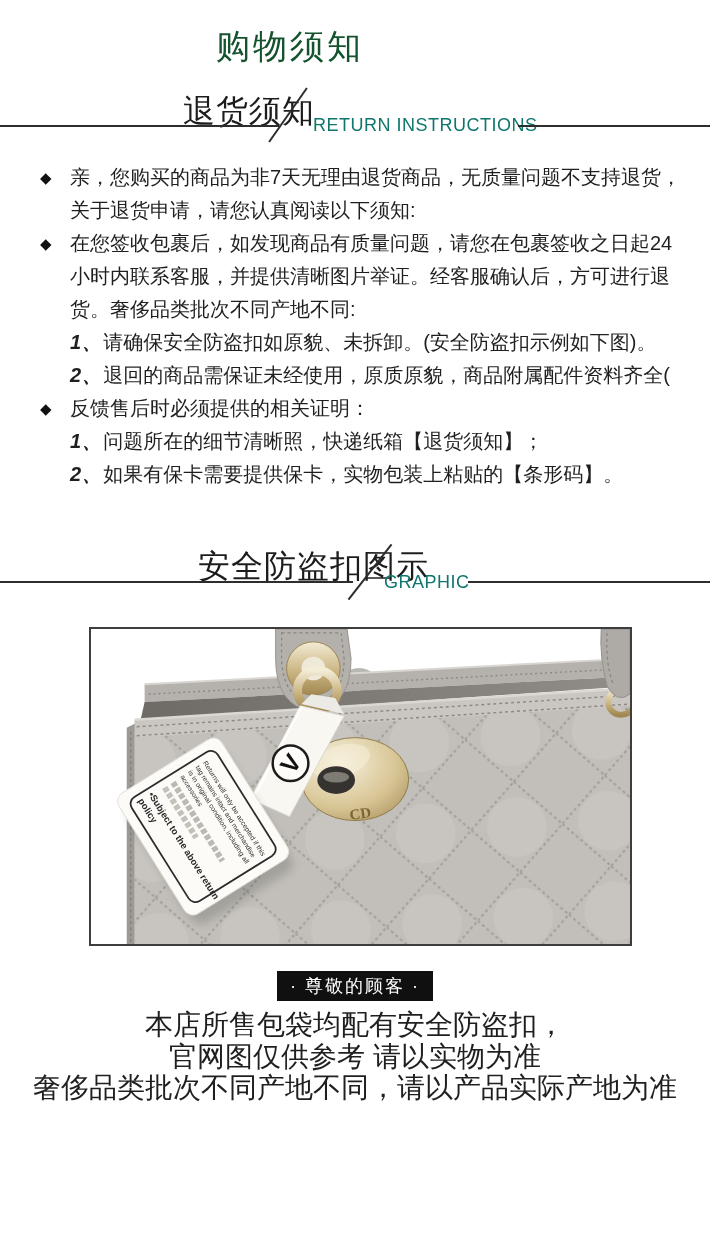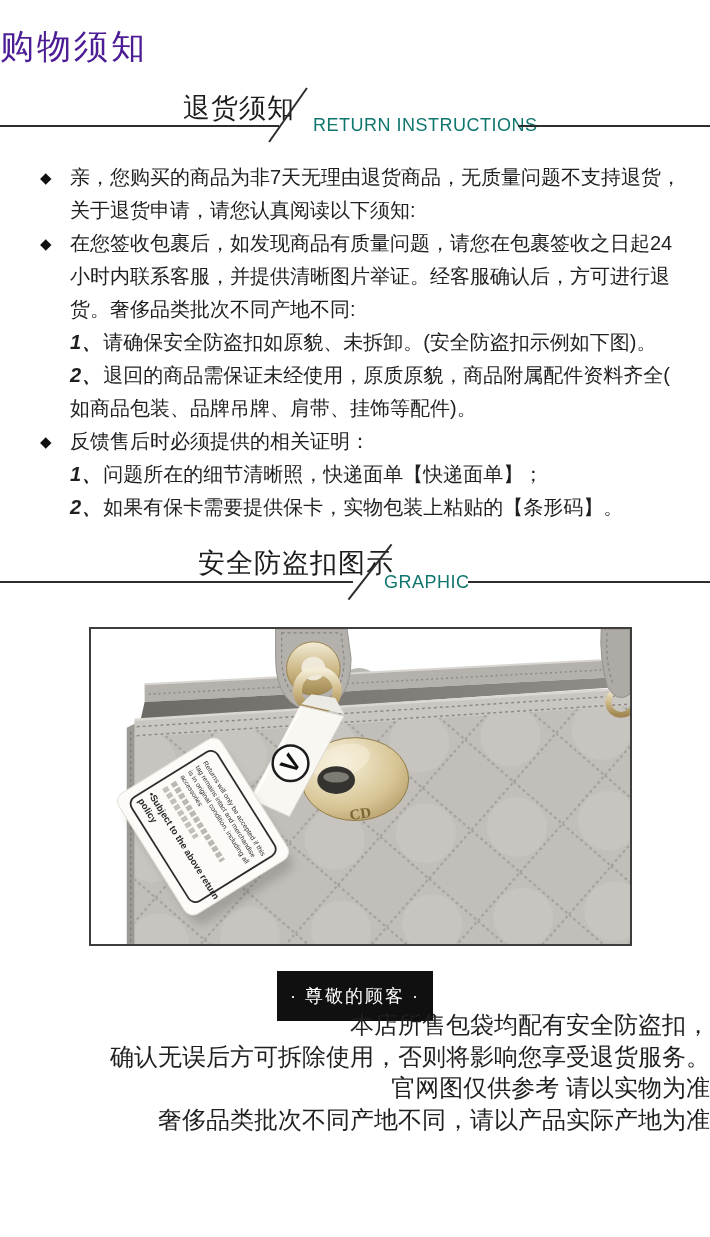--- a/index.html
+++ b/index.html
@@ -4,57 +4,57 @@
 <style>
   html,body{margin:0;padding:0;background:#fff;}
   #page{
     position:relative;width:710px;height:1237px;background:#ffffff;
     font-family:"Liberation Sans","DejaVu Sans",sans-serif;color:#1f1f1f;
     overflow:hidden;margin:0 auto;
   }
   .abs{position:absolute;}
   
   .page-title{
-    top:24px;left:0;width:580px;text-align:left;
-    font-size:34px;font-weight:500;letter-spacing:3px;color:#4c1d95;
+    top:24px;left:0;width:580px;text-align:center;
+    font-size:34px;font-weight:500;letter-spacing:3px;color:#14532d;
   }
   
   .hline{height:0;border-top:2px solid #2d2d2d;}
   .d1-left{top:125px;left:0;width:279px;}
   .d1-right{top:125px;left:518px;width:192px;}
   .d2-left{top:581px;left:0;width:353px;}
   .d2-right{top:581px;left:468px;width:242px;}
   .slash{width:2px;background:#2d2d2d;}
   .d1-slash{left:287px;top:82px;height:66px;transform:rotate(35deg);}
   .d2-slash{left:369px;top:537px;height:70px;transform:rotate(38deg);}
-  .cn-title{font-size:27px;font-weight:500;letter-spacing:1px;color:#1c1c1c;white-space:nowrap;}
+  .cn-title{font-size:32px;font-weight:500;letter-spacing:1px;color:#1c1c1c;white-space:nowrap;}
   .d1-cn{left:183px;top:90px;}
   .d2-cn{left:198px;top:545px;}
   .en-title{font-size:18px;font-weight:500;letter-spacing:0.5px;color:#0f766e;white-space:nowrap;}
   .d1-en{left:313px;top:115px;}
   .d2-en{left:384px;top:572px;}
   
   .notice{top:161px;left:70px;width:625px;}
   .nline{position:relative;height:33px;line-height:33px;font-size:20px;white-space:nowrap;color:#1f1f1f;}
   .nline .mk{position:absolute;left:-30px;top:0;font-size:15px;color:#111;}
   .nline .num{font-style:italic;font-weight:700;letter-spacing:1px;}
   
   .photo{
     left:89px;top:627px;width:543px;height:319px;
     border:2px solid #3d3d3d;box-sizing:border-box;background:#fff;
   }
   .photo svg{display:block;width:100%;height:100%;}
   
   .badge-row{top:971px;left:0;width:710px;text-align:center;}
   .badge{
     display:inline-block;background:#101010;color:#ffffff;
-    font-size:18px;letter-spacing:2px;padding:13px 13px;font-weight:500;
+    font-size:18px;letter-spacing:2px;padding:3px 13px;font-weight:500;
   }
   .customer{top:1009px;left:0;width:710px;text-align:center;}
-  .cust-line{height:31.5px;line-height:31.5px;font-size:24px;color:#1f1f1f;white-space:nowrap;text-align:right;}
+  .cust-line{height:31.5px;line-height:31.5px;font-size:28px;color:#1f1f1f;white-space:nowrap;}
 </style>
 </head>
 <body>
 
 <div id="page">
 
   <div class="abs page-title">购物须知</div>
 
   <div class="abs cn-title d1-cn">退货须知</div>
   <div class="abs hline d1-left"></div>
@@ -63,23 +63,22 @@
   <div class="abs hline d1-right"></div>
 
   <div class="abs notice">
     <div class="nline"><span class="mk">◆</span><span class="num"></span><span class="txt">亲，您购买的商品为非7天无理由退货商品，无质量问题不支持退货，</span></div>
     <div class="nline"><span class="mk"></span><span class="num"></span><span class="txt">关于退货申请，请您认真阅读以下须知:</span></div>
     <div class="nline"><span class="mk">◆</span><span class="num"></span><span class="txt">在您签收包裹后，如发现商品有质量问题，请您在包裹签收之日起24</span></div>
     <div class="nline"><span class="mk"></span><span class="num"></span><span class="txt">小时内联系客服，并提供清晰图片举证。经客服确认后，方可进行退</span></div>
     <div class="nline"><span class="mk"></span><span class="num"></span><span class="txt">货。奢侈品类批次不同产地不同:</span></div>
     <div class="nline"><span class="mk"></span><span class="num">1、</span><span class="txt">请确保安全防盗扣如原貌、未拆卸。(安全防盗扣示例如下图)。</span></div>
     <div class="nline"><span class="mk"></span><span class="num">2、</span><span class="txt">退回的商品需保证未经使用，原质原貌，商品附属配件资料齐全(</span></div>
-    <div class="nline"><span class="mk"></span><span class="num"></span><span class="txt">如商品包装、品牌吊牌、肩带、挂饰等配件)。</span></div>
     <div class="nline"><span class="mk">◆</span><span class="num"></span><span class="txt">反馈售后时必须提供的相关证明：</span></div>
-    <div class="nline"><span class="mk"></span><span class="num">1、</span><span class="txt">问题所在的细节清晰照，快递面单【快递面单】；</span></div>
+    <div class="nline"><span class="mk"></span><span class="num">1、</span><span class="txt">问题所在的细节清晰照，快递纸箱【退货须知】；</span></div>
     <div class="nline"><span class="mk"></span><span class="num">2、</span><span class="txt">如果有保卡需要提供保卡，实物包装上粘贴的【条形码】。</span></div>
   </div>
 
   <div class="abs cn-title d2-cn">安全防盗扣图示</div>
   <div class="abs hline d2-left"></div>
   <div class="abs slash d2-slash"></div>
   <div class="abs en-title d2-en">GRAPHIC</div>
   <div class="abs hline d2-right"></div>
 
   <div class="abs photo">
@@ -185,18 +184,17 @@
         </g>
       </g>
     </svg>
   </div>
 
   <div class="abs badge-row">
     <span class="badge">· 尊敬的顾客 ·</span>
   </div>
   <div class="abs customer">
     <div class="cust-line">本店所售包袋均配有安全防盗扣，</div>
-    <div class="cust-line">确认无误后方可拆除使用，否则将影响您享受退货服务。</div>
     <div class="cust-line">官网图仅供参考 请以实物为准</div>
     <div class="cust-line">奢侈品类批次不同产地不同，请以产品实际产地为准</div>
   </div>
 
 </div>
 
 </body></html>

